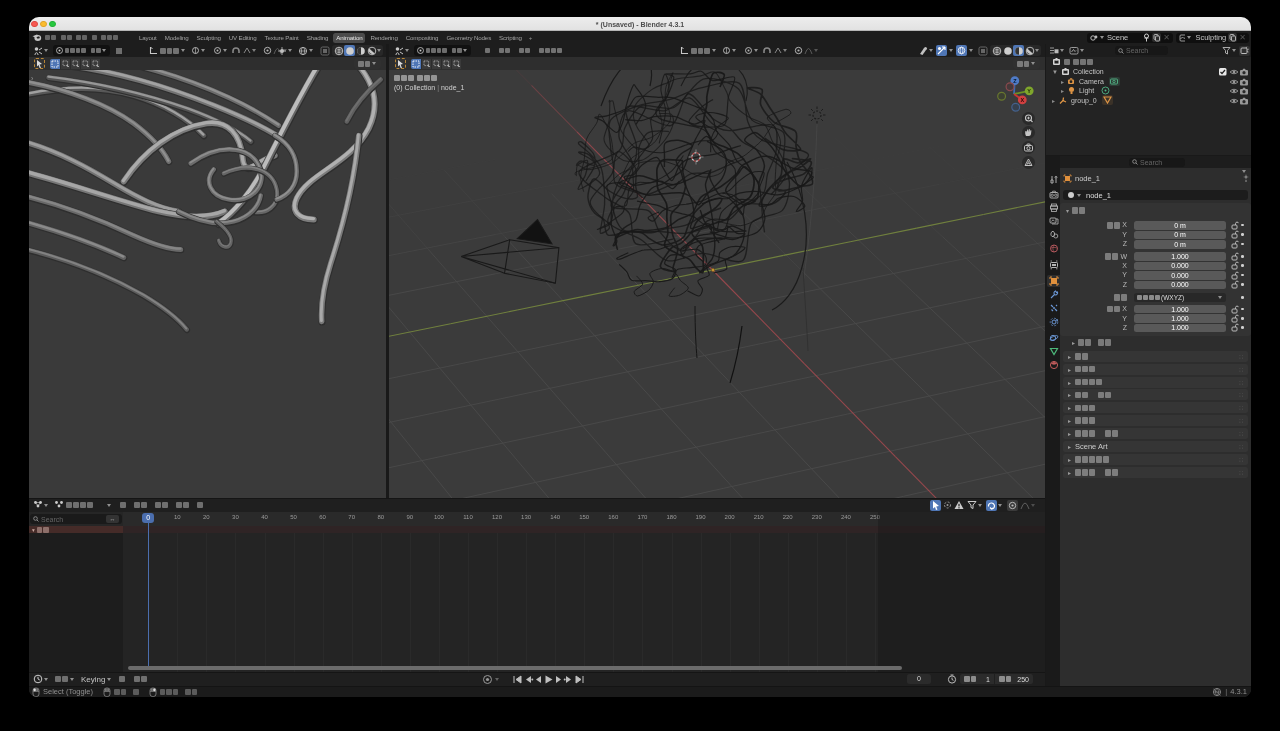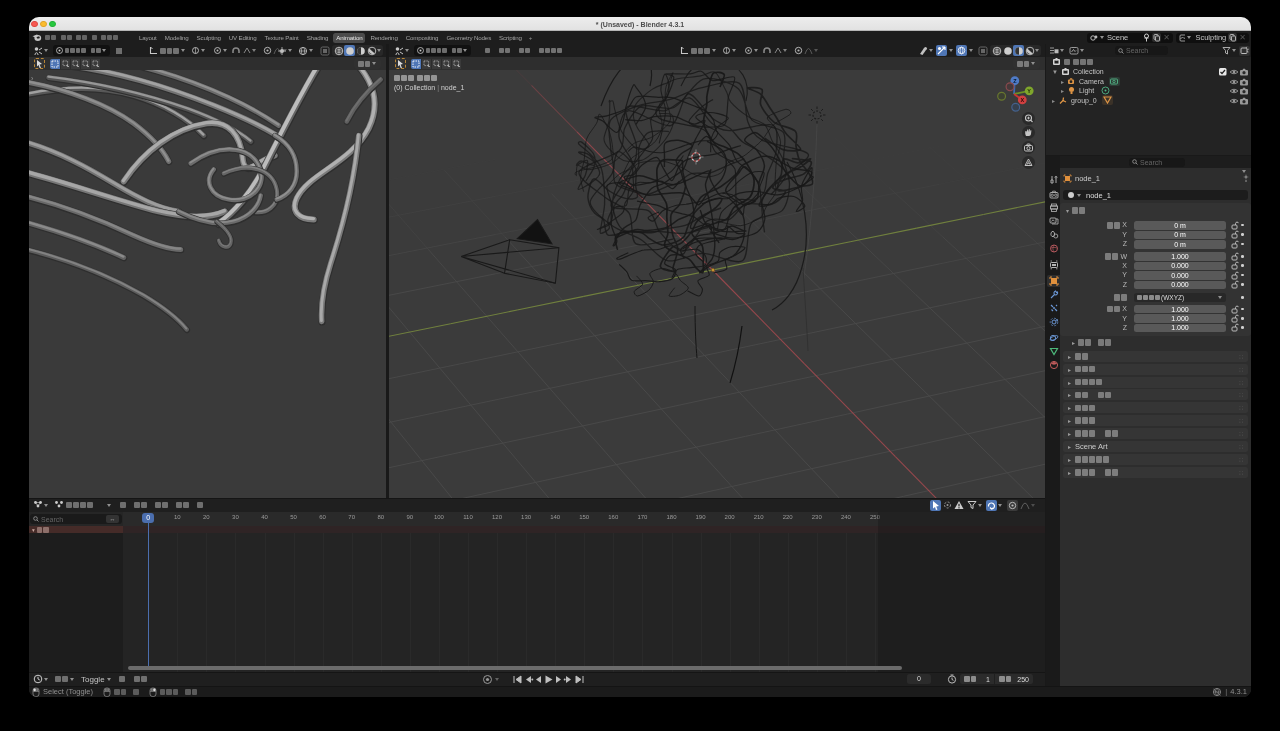--- a/index.html
+++ b/index.html
@@ -1430,21 +1430,21 @@
         <span class="chev"></span>
       </span>
   <span class="row" style="margin-left:6px;gap:2px">
         <span class="ko ">
           <i style="width:6px;height:6.5px"></i>
           <i style="width:6px;height:6.5px"></i>
         </span>
         <span class="chev"></span>
       </span>
   <span class="row" style="margin-left:6px;gap:2px">
-        <span style="color:#c5c5c5">Toggle</span>
+        <span style="color:#c5c5c5">Keying</span>
         <span class="chev"></span>
       </span>
   <span class="row" style="margin-left:7px">
         <span class="ko ">
           <i style="width:6px;height:6.5px"></i>
         </span>
       </span>
   <span class="row" style="margin-left:9px">
         <span class="ko ">
           <i style="width:6px;height:6.5px"></i>

